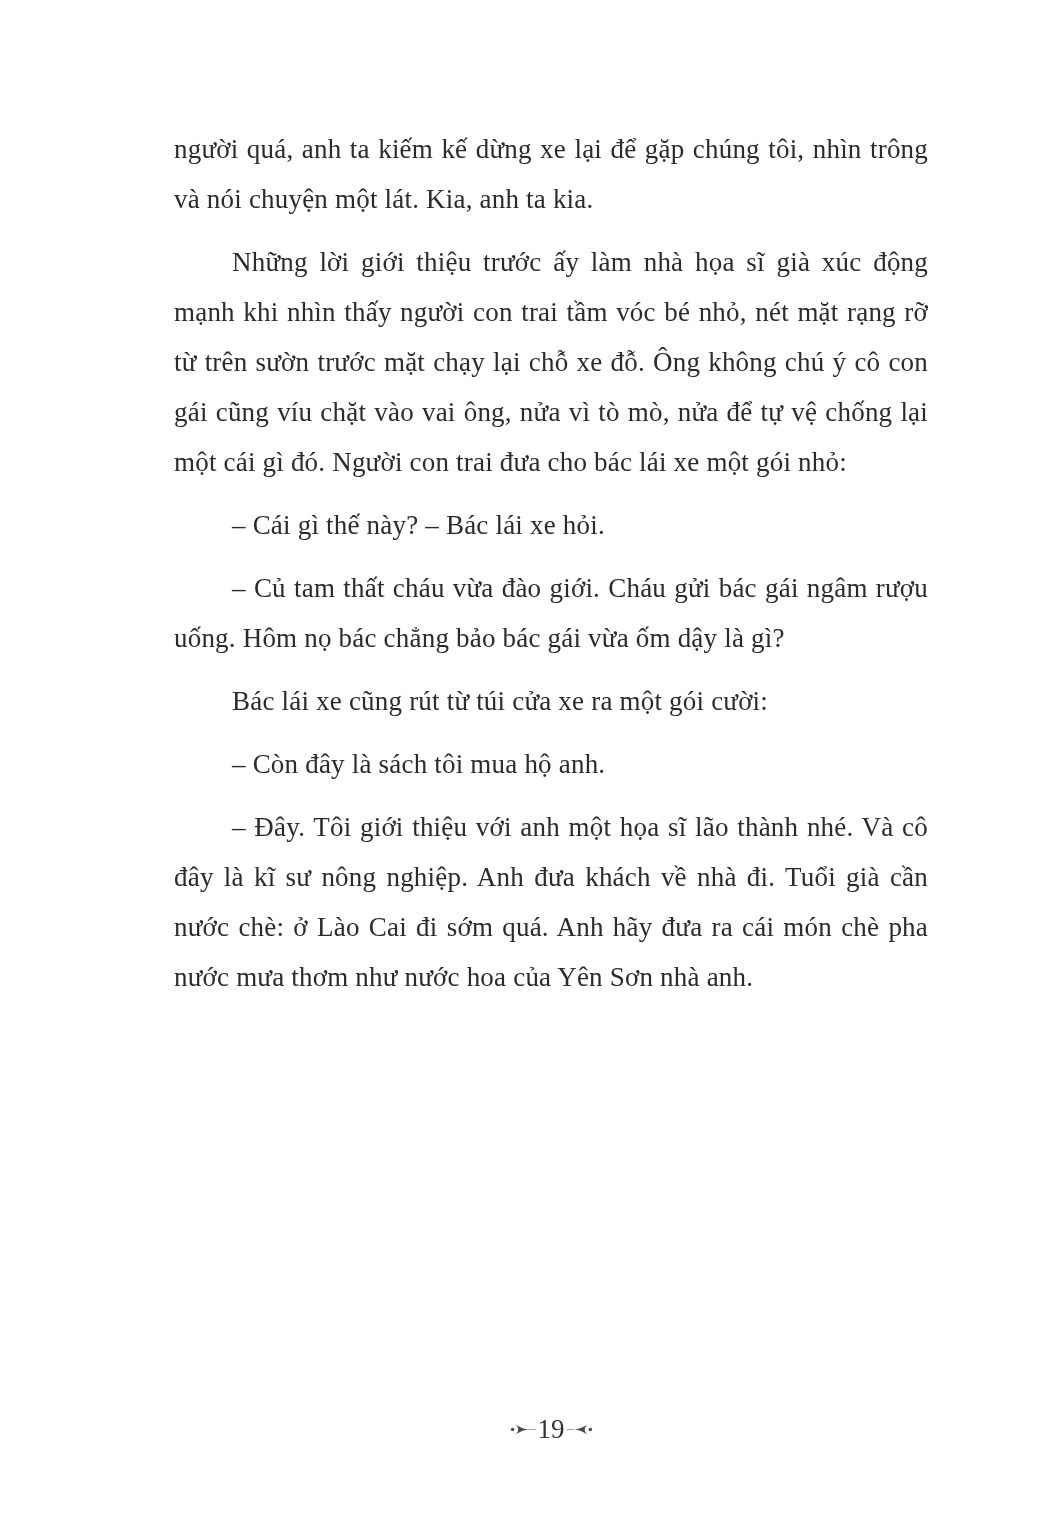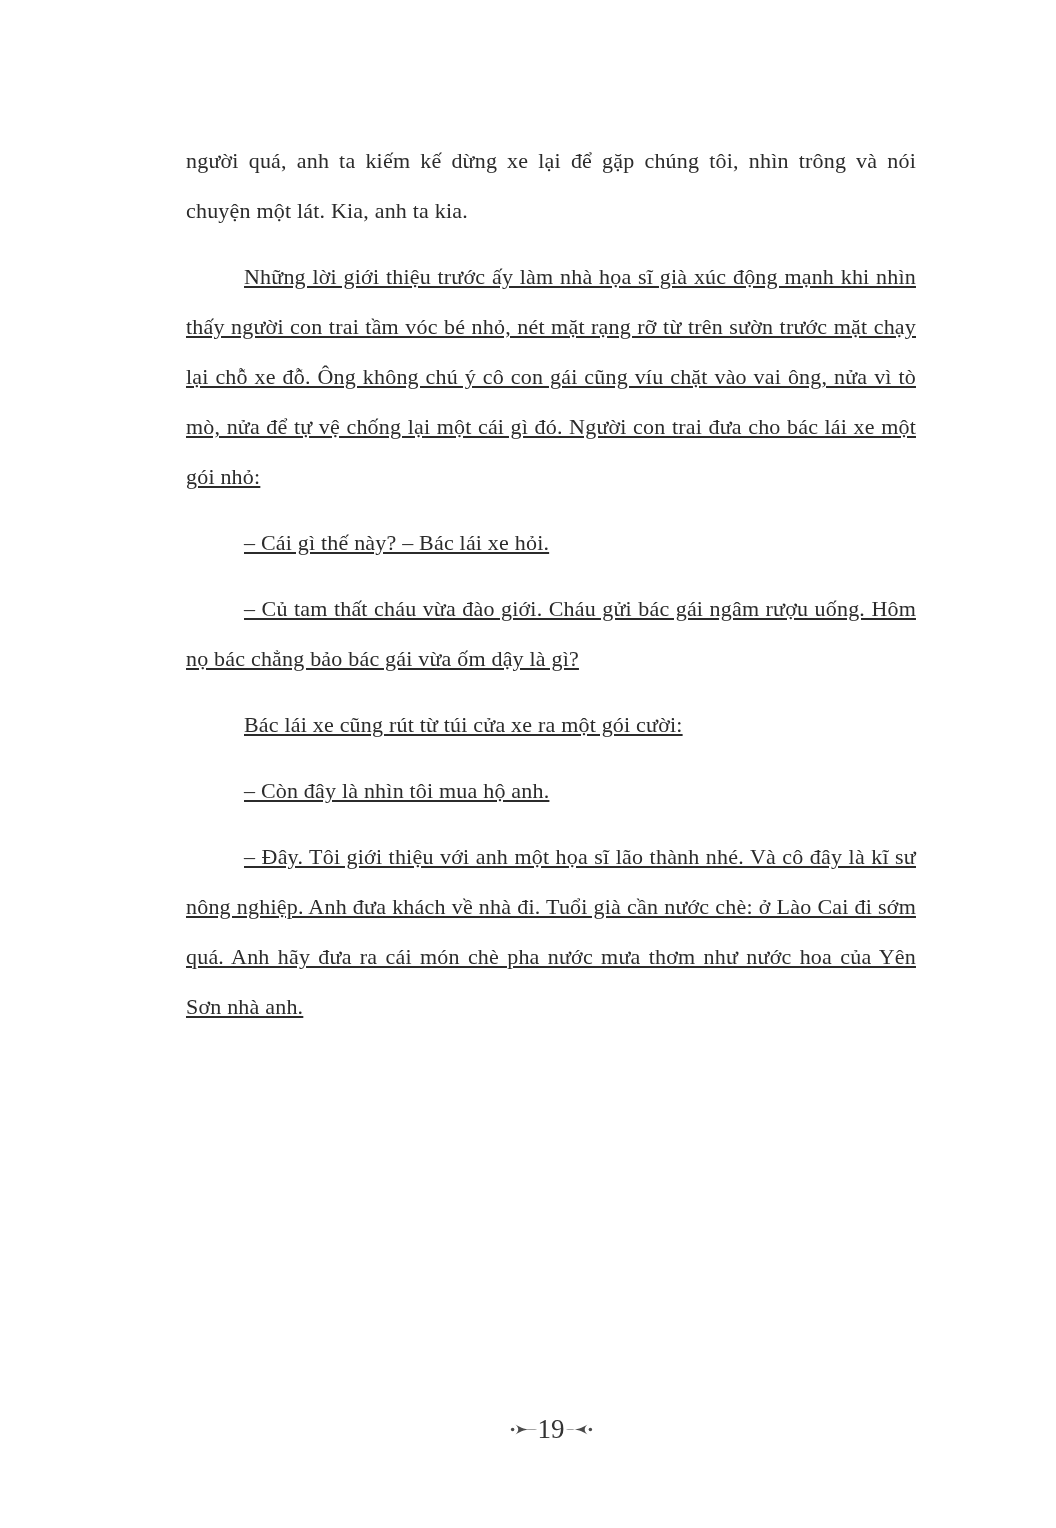--- a/index.html
+++ b/index.html
@@ -16,32 +16,31 @@
     color: #2b2b2b;
     overflow: hidden;
   }
   .text-block {
     position: absolute;
     top: 120px;
     left: 170px;
     width: 762px;
   }
   .text-block p {
-    margin: 16px;
-    font-size: 22px;
+    margin: 4px;
+    font-size: 27px;
     line-height: 50px;
     text-align: justify;
     letter-spacing: 0.2px;
   }
   .text-block p + p {
     margin-top: 13px;
   }
   .text-block p.indent {
     text-indent: 58px;
-    text-decoration: underline;
   }
   .footer {
     position: absolute;
     top: 1416px;
     left: 170px;
     width: 762px;
     display: flex;
     justify-content: center;
     align-items: center;
     gap: 0;
@@ -69,21 +68,21 @@
 <body>
 
 <div class="page">
 
   <div class="text-block">
     <p>người quá, anh ta kiếm kế dừng xe lại để gặp chúng tôi, nhìn trông và nói chuyện một lát. Kia, anh ta kia.</p>
     <p class="indent">Những lời giới thiệu trước ấy làm nhà họa sĩ già xúc động mạnh khi nhìn thấy người con trai tầm vóc bé nhỏ, nét mặt rạng rỡ từ trên sườn trước mặt chạy lại chỗ xe đỗ. Ông không chú ý cô con gái cũng víu chặt vào vai ông, nửa vì tò mò, nửa để tự vệ chống lại một cái gì đó. Người con trai đưa cho bác lái xe một gói nhỏ:</p>
     <p class="indent">– Cái gì thế này? – Bác lái xe hỏi.</p>
     <p class="indent">– Củ tam thất cháu vừa đào giới. Cháu gửi bác gái ngâm rượu uống. Hôm nọ bác chẳng bảo bác gái vừa ốm dậy là gì?</p>
     <p class="indent">Bác lái xe cũng rút từ túi cửa xe ra một gói cười:</p>
-    <p class="indent">– Còn đây là nhìn tôi mua hộ anh.</p>
+    <p class="indent">– Còn đây là sách tôi mua hộ anh.</p>
     <p class="indent">– Đây. Tôi giới thiệu với anh một họa sĩ lão thành nhé. Và cô đây là kĩ sư nông nghiệp. Anh đưa khách về nhà đi. Tuổi già cần nước chè: ở Lào Cai đi sớm quá. Anh hãy đưa ra cái món chè pha nước mưa thơm như nước hoa của Yên Sơn nhà anh.</p>
   </div>
 
   <div class="footer">
     <span class="ornament">
       <svg viewBox="0 0 40 22" xmlns="http://www.w3.org/2000/svg">
         <path d="M39 11 C26 12 18 10 9 4 C14 9 14 13 9 18 C18 12 26 10 39 11 Z" fill="#4a4a4a"></path>
         <circle cx="5" cy="11" r="2.4" fill="#4a4a4a"></circle>
       </svg>
     </span>

